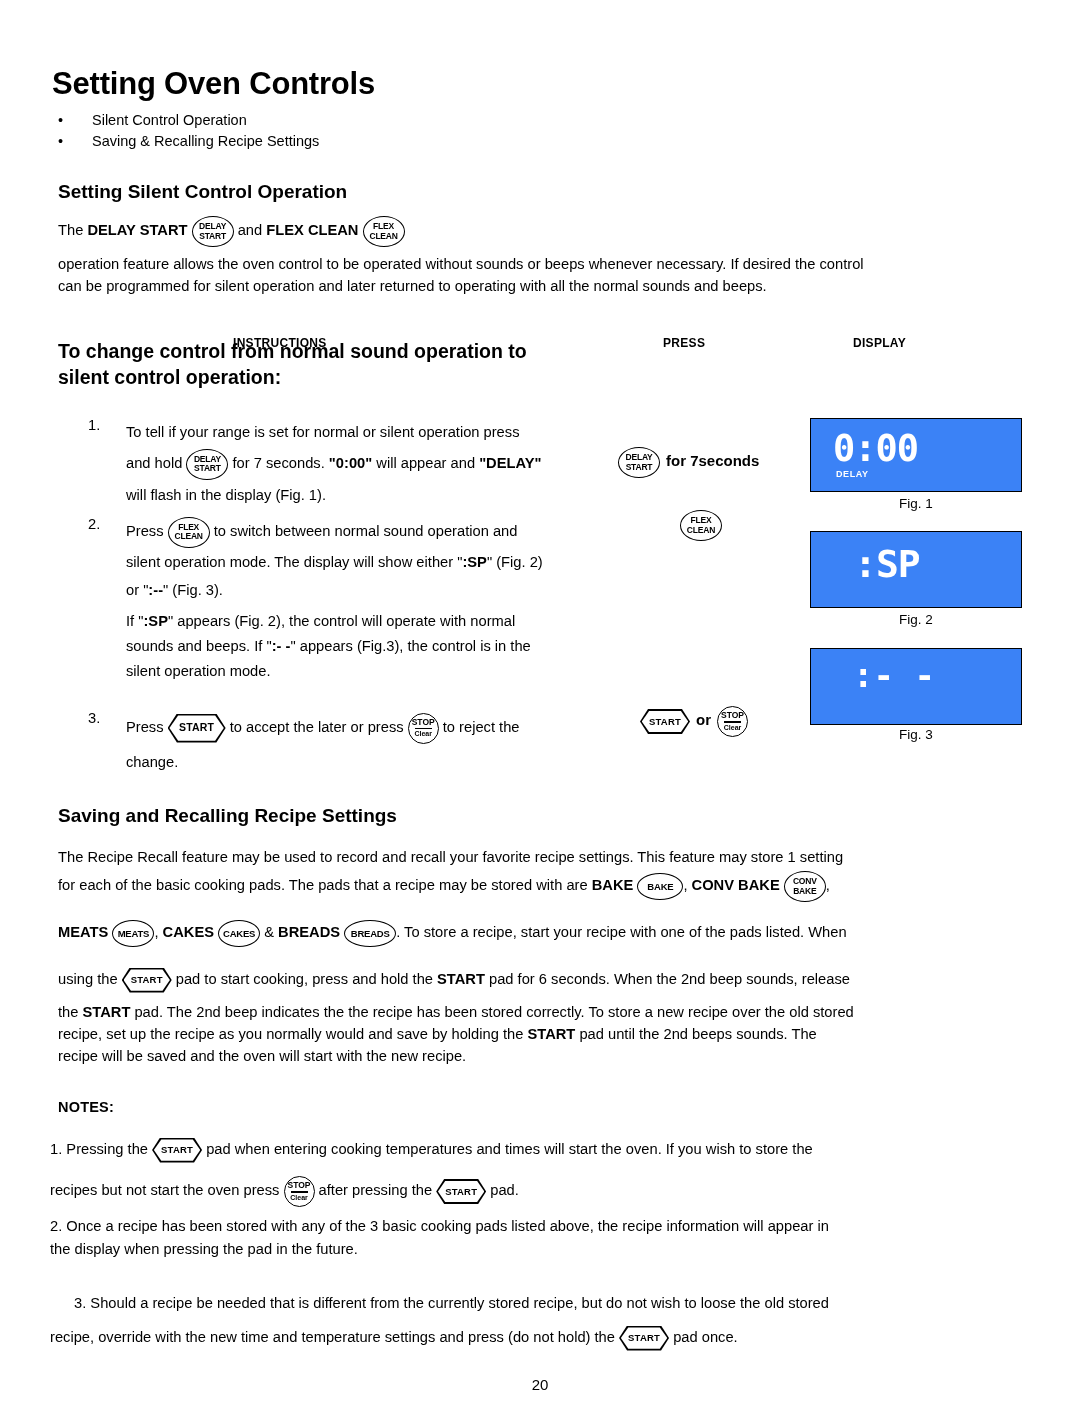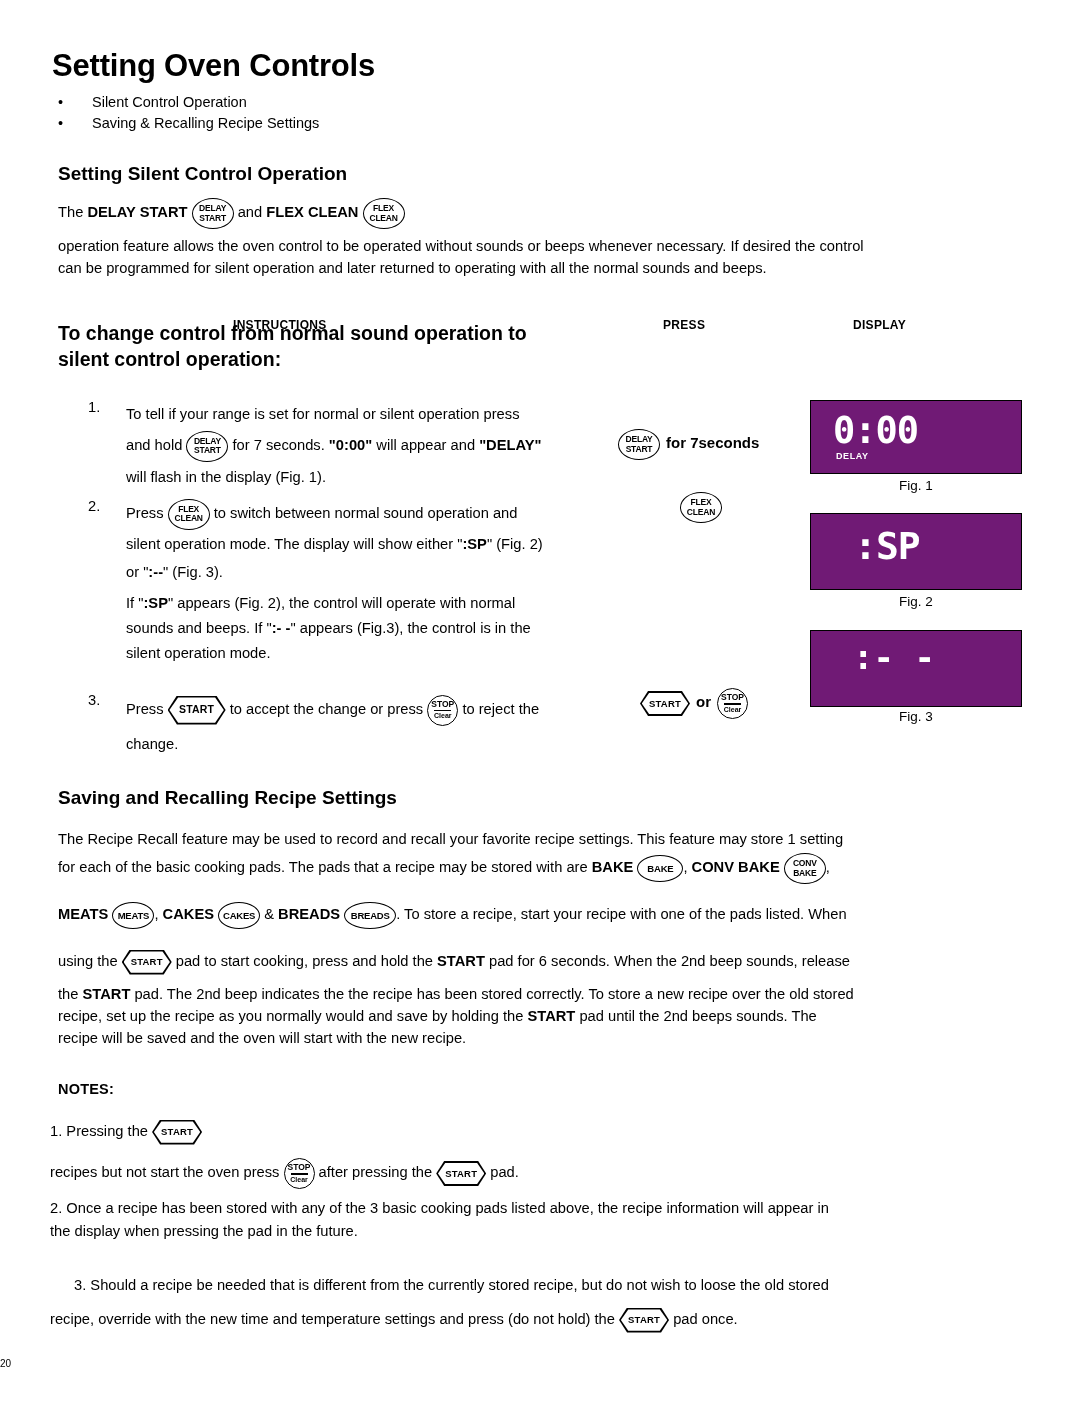--- a/index.html
+++ b/index.html
@@ -10,21 +10,21 @@
   body {
     width: 1080px;
     height: 1402px;
     position: relative;
     font-family: "Liberation Sans", sans-serif;
     color: #000000;
     overflow: hidden;
   }
   .page {
     position: absolute;
-    left: 0; top: 0;
+    left: 0; top: 18px;
     width: 1080px;
     height: 1384px;
   }
 
   
   .title {
     position: absolute;
     left: 52px; top: 48px;
     font-size: 31px;
     font-weight: bold;
@@ -151,21 +151,21 @@
   }
   .pad-start.sm { width: 50px; height: 25px; line-height: 25px; font-size: 9.5px; }
   .pad-start.sm .inner { line-height: 21.4px; }
 
   
   .press-item { position: absolute; font-size: 15px; font-weight: bold; white-space: nowrap; }
 
   
   .vfd {
     position: absolute;
-    background: #701a75;
+    background: #3b82f6;
     border: 1px solid #000;
     text-align: right;
   }
   .vfd .seg {
     position: absolute;
     color: #ffffff;
     font-family: "DejaVu Sans Mono", monospace;
     font-weight: bold;
   }
   .vfd .delaytag {
@@ -190,22 +190,22 @@
     font-size: 14.5px;
     font-weight: bold;
     letter-spacing: 0.2px;
   }
 
   
   .pageno {
     position: absolute;
     left: 0; top: 1358px;
     width: 1080px;
-    text-align: left;
-    font-size: 10px;
+    text-align: center;
+    font-size: 15px;
   }
 
   .nowrap { white-space: nowrap; }
 </style>
 </head>
 <body>
 
 <div class="page">
 
   <div class="title">Setting Oven Controls</div>
@@ -257,21 +257,21 @@
   </div>
 
   <div class="step-body" style="left:126px; top:591px; line-height:25px;">
     <div><span>If "</span><b>:SP</b><span>" appears (Fig. 2), the control will operate with normal</span></div>
     <div><span>sounds and beeps.  If "</span><b>:- -</b><span>" appears (Fig.3), the control is in the</span></div>
     <div>silent operation mode.</div>
   </div>
 
   <div class="step-num" style="left:88px; top:692px;">3.</div>
   <div class="step-body" style="left:126px; top:692px; line-height:35px;">
-    <div class="nowrap"><span>Press </span><span class="pad pad-start"><span class="inner">START</span></span><span> to accept the change or press </span><span class="pad pad-stop"><span class="l1">STOP</span><span class="rule"></span><span class="l2">Clear</span></span><span> to reject the</span></div>
+    <div class="nowrap"><span>Press </span><span class="pad pad-start"><span class="inner">START</span></span><span> to accept the later or press </span><span class="pad pad-stop"><span class="l1">STOP</span><span class="rule"></span><span class="l2">Clear</span></span><span> to reject the</span></div>
     <div>change.</div>
   </div>
 
   <div class="press-item" style="left:640px; top:688px;">
     <span class="pad pad-start sm"><span class="inner">START</span></span><span style="margin:0 6px;">or</span><span class="pad pad-stop"><span class="l1">STOP</span><span class="rule"></span><span class="l2">Clear</span></span>
   </div>
 
   <div class="vfd" style="left:810px; top:400px; width:210px; height:72px;">
     <span class="seg" style="left:22px; top:8px; font-size:37px; letter-spacing:-1px;">0:00</span>
     <span class="delaytag" style="left:25px; top:50px;">DELAY</span>
@@ -308,21 +308,21 @@
     <span>the </span><b>START</b><span> pad. The 2nd beep indicates the the recipe has been stored correctly. To store a new recipe over the old stored</span>
   </div>
   <div class="para tight" style="left:58px; top:1004px; width:985px;">
     <span>recipe, set up the recipe as you normally would and save by holding the </span><b>START</b><span> pad until the 2nd beeps sounds. The</span>
   </div>
   <div class="para tight" style="left:58px; top:1026px; width:985px;">recipe will be saved and the oven will start with the new recipe.</div>
 
   <div class="notes-title">NOTES:</div>
 
   <div class="para" style="left:50px; top:1117px; width:985px;">
-    <span class="nowrap"><span>1.</span><span> Pressing the </span><span class="pad pad-start sm"><span class="inner">START</span></span></span>
+    <span class="nowrap"><span>1.</span><span> Pressing the </span><span class="pad pad-start sm"><span class="inner">START</span></span><span> pad when entering cooking temperatures and times will start the oven. If you wish to store the</span></span>
   </div>
   <div class="para" style="left:50px; top:1158px; width:985px;">
     <span class="nowrap"><span>recipes but not start the oven press </span><span class="pad pad-stop"><span class="l1">STOP</span><span class="rule"></span><span class="l2">Clear</span></span><span> after pressing the </span><span class="pad pad-start sm"><span class="inner">START</span></span><span> pad.</span></span>
   </div>
 
   <div class="para tight" style="left:50px; top:1196px; width:990px;">
     <span>2.</span><span> Once a recipe has been stored with any of the 3 basic cooking pads listed above, the recipe information will appear in</span>
   </div>
   <div class="para tight" style="left:50px; top:1219px; width:990px;">the display when pressing the pad in the future.</div>
 

